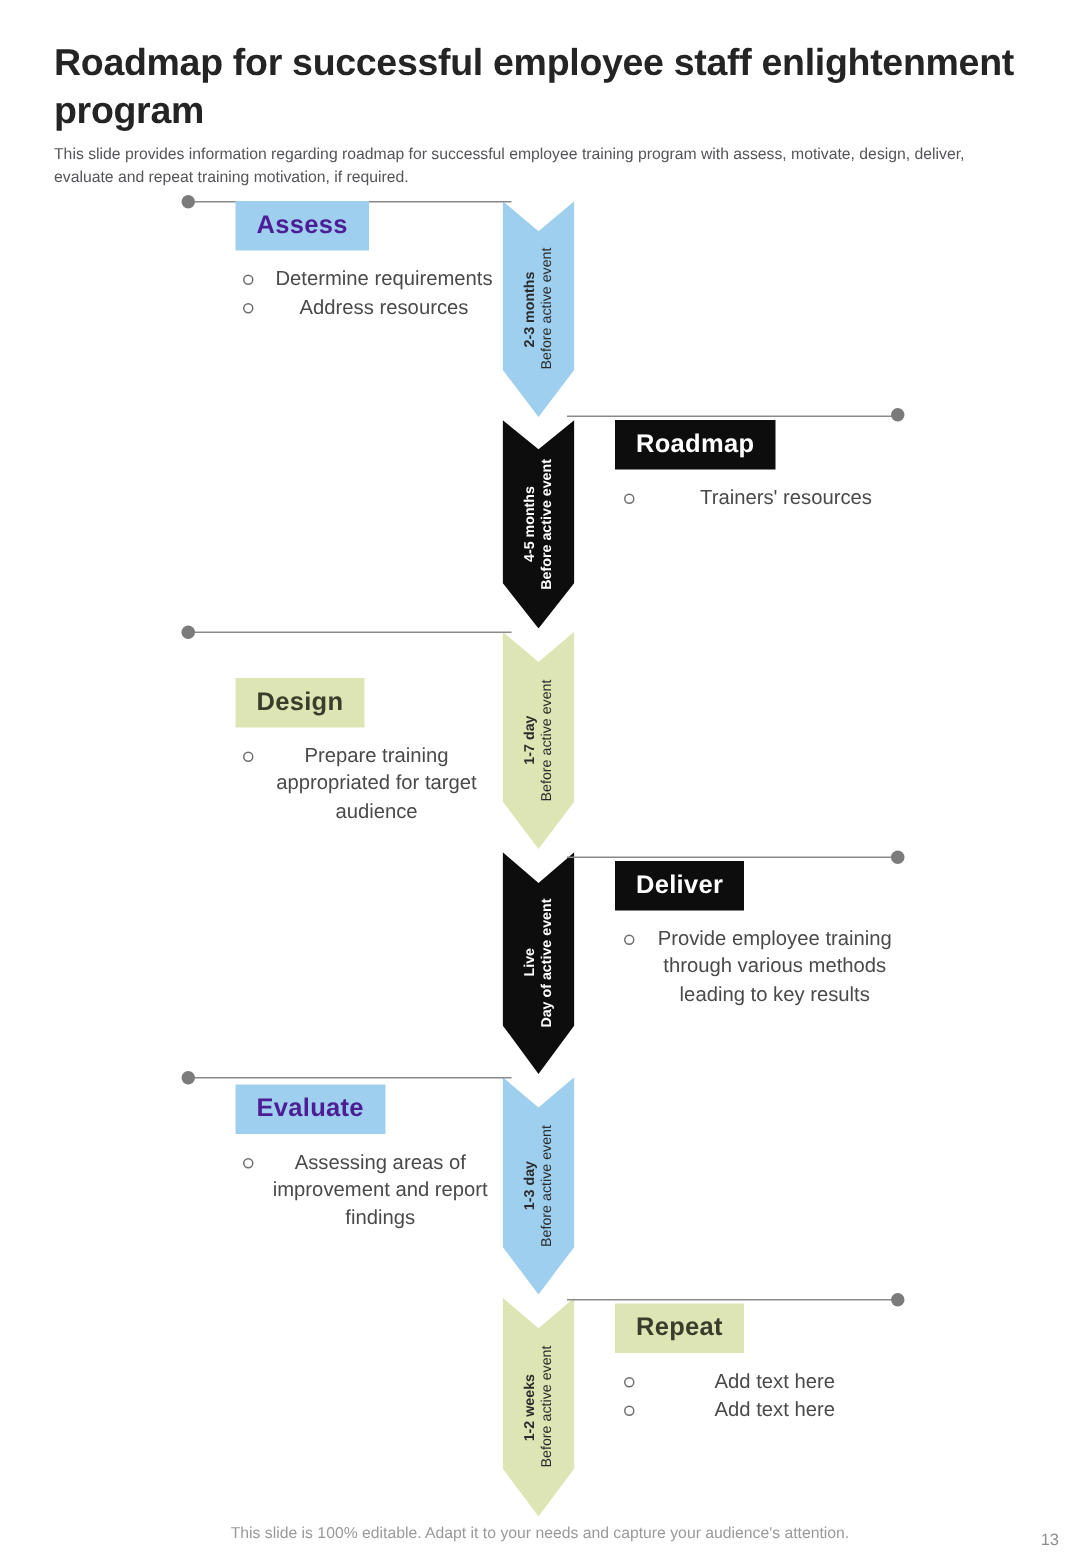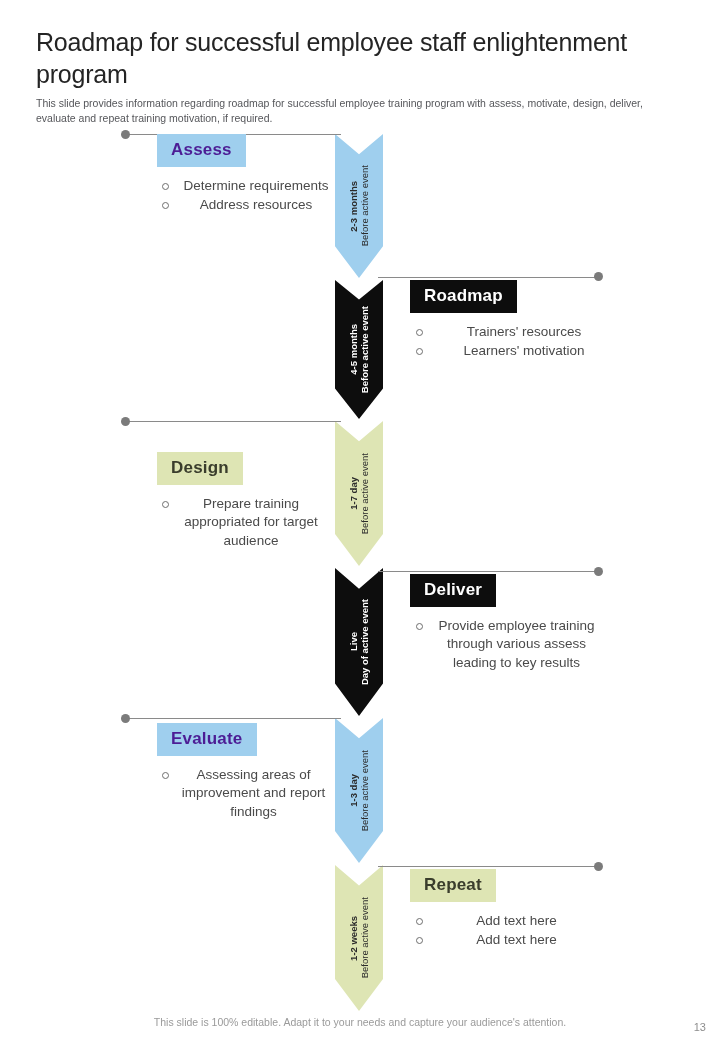--- a/index.html
+++ b/index.html
@@ -9,21 +9,21 @@
     font-family:"Liberation Sans", sans-serif;
     color:#3a3a3a;
     position:relative;
     overflow:hidden;
   }
   .slide{position:absolute;inset:0;}
 
   
   .header{position:absolute;left:36px;top:26px;width:650px;}
   .title{
-    font-size:25px;font-weight:normal;color:#242424;
+    font-size:25px;font-weight:bold;color:#242424;
     line-height:1.28;letter-spacing:-0.2px;
     margin:0;
   }
   .subtitle{
     margin:6px 0 0 0;
     font-size:10.5px;line-height:1.42;color:#55565a;
     width:618px;
   }
 
   
@@ -178,35 +178,34 @@
     <ul class="bullets">
       <li>Determine requirements</li>
       <li>Address resources</li>
     </ul>
   </div>
 
   <div class="block right" style="left:410px;top:280px;width:205px;">
     <div class="tag black">Roadmap</div>
     <ul class="bullets">
       <li>Trainers' resources</li>
-      <li>Learners' motivation</li>
     </ul>
   </div>
 
   <div class="block left" style="left:148px;top:428px;width:175px;margin-top:24px;">
     <div class="tag green">Design</div>
     <ul class="bullets">
       <li>Prepare training appropriated for target audience</li>
     </ul>
   </div>
 
   <div class="block right" style="left:410px;top:574px;width:190px;">
     <div class="tag black">Deliver</div>
     <ul class="bullets">
-      <li>Provide employee training through various assess leading to key results</li>
+      <li>Provide employee training through various methods leading to key results</li>
     </ul>
   </div>
 
   <div class="block left" style="left:148px;top:723px;width:180px;">
     <div class="tag blue">Evaluate</div>
     <ul class="bullets">
       <li>Assessing areas of improvement and report findings</li>
     </ul>
   </div>
 

